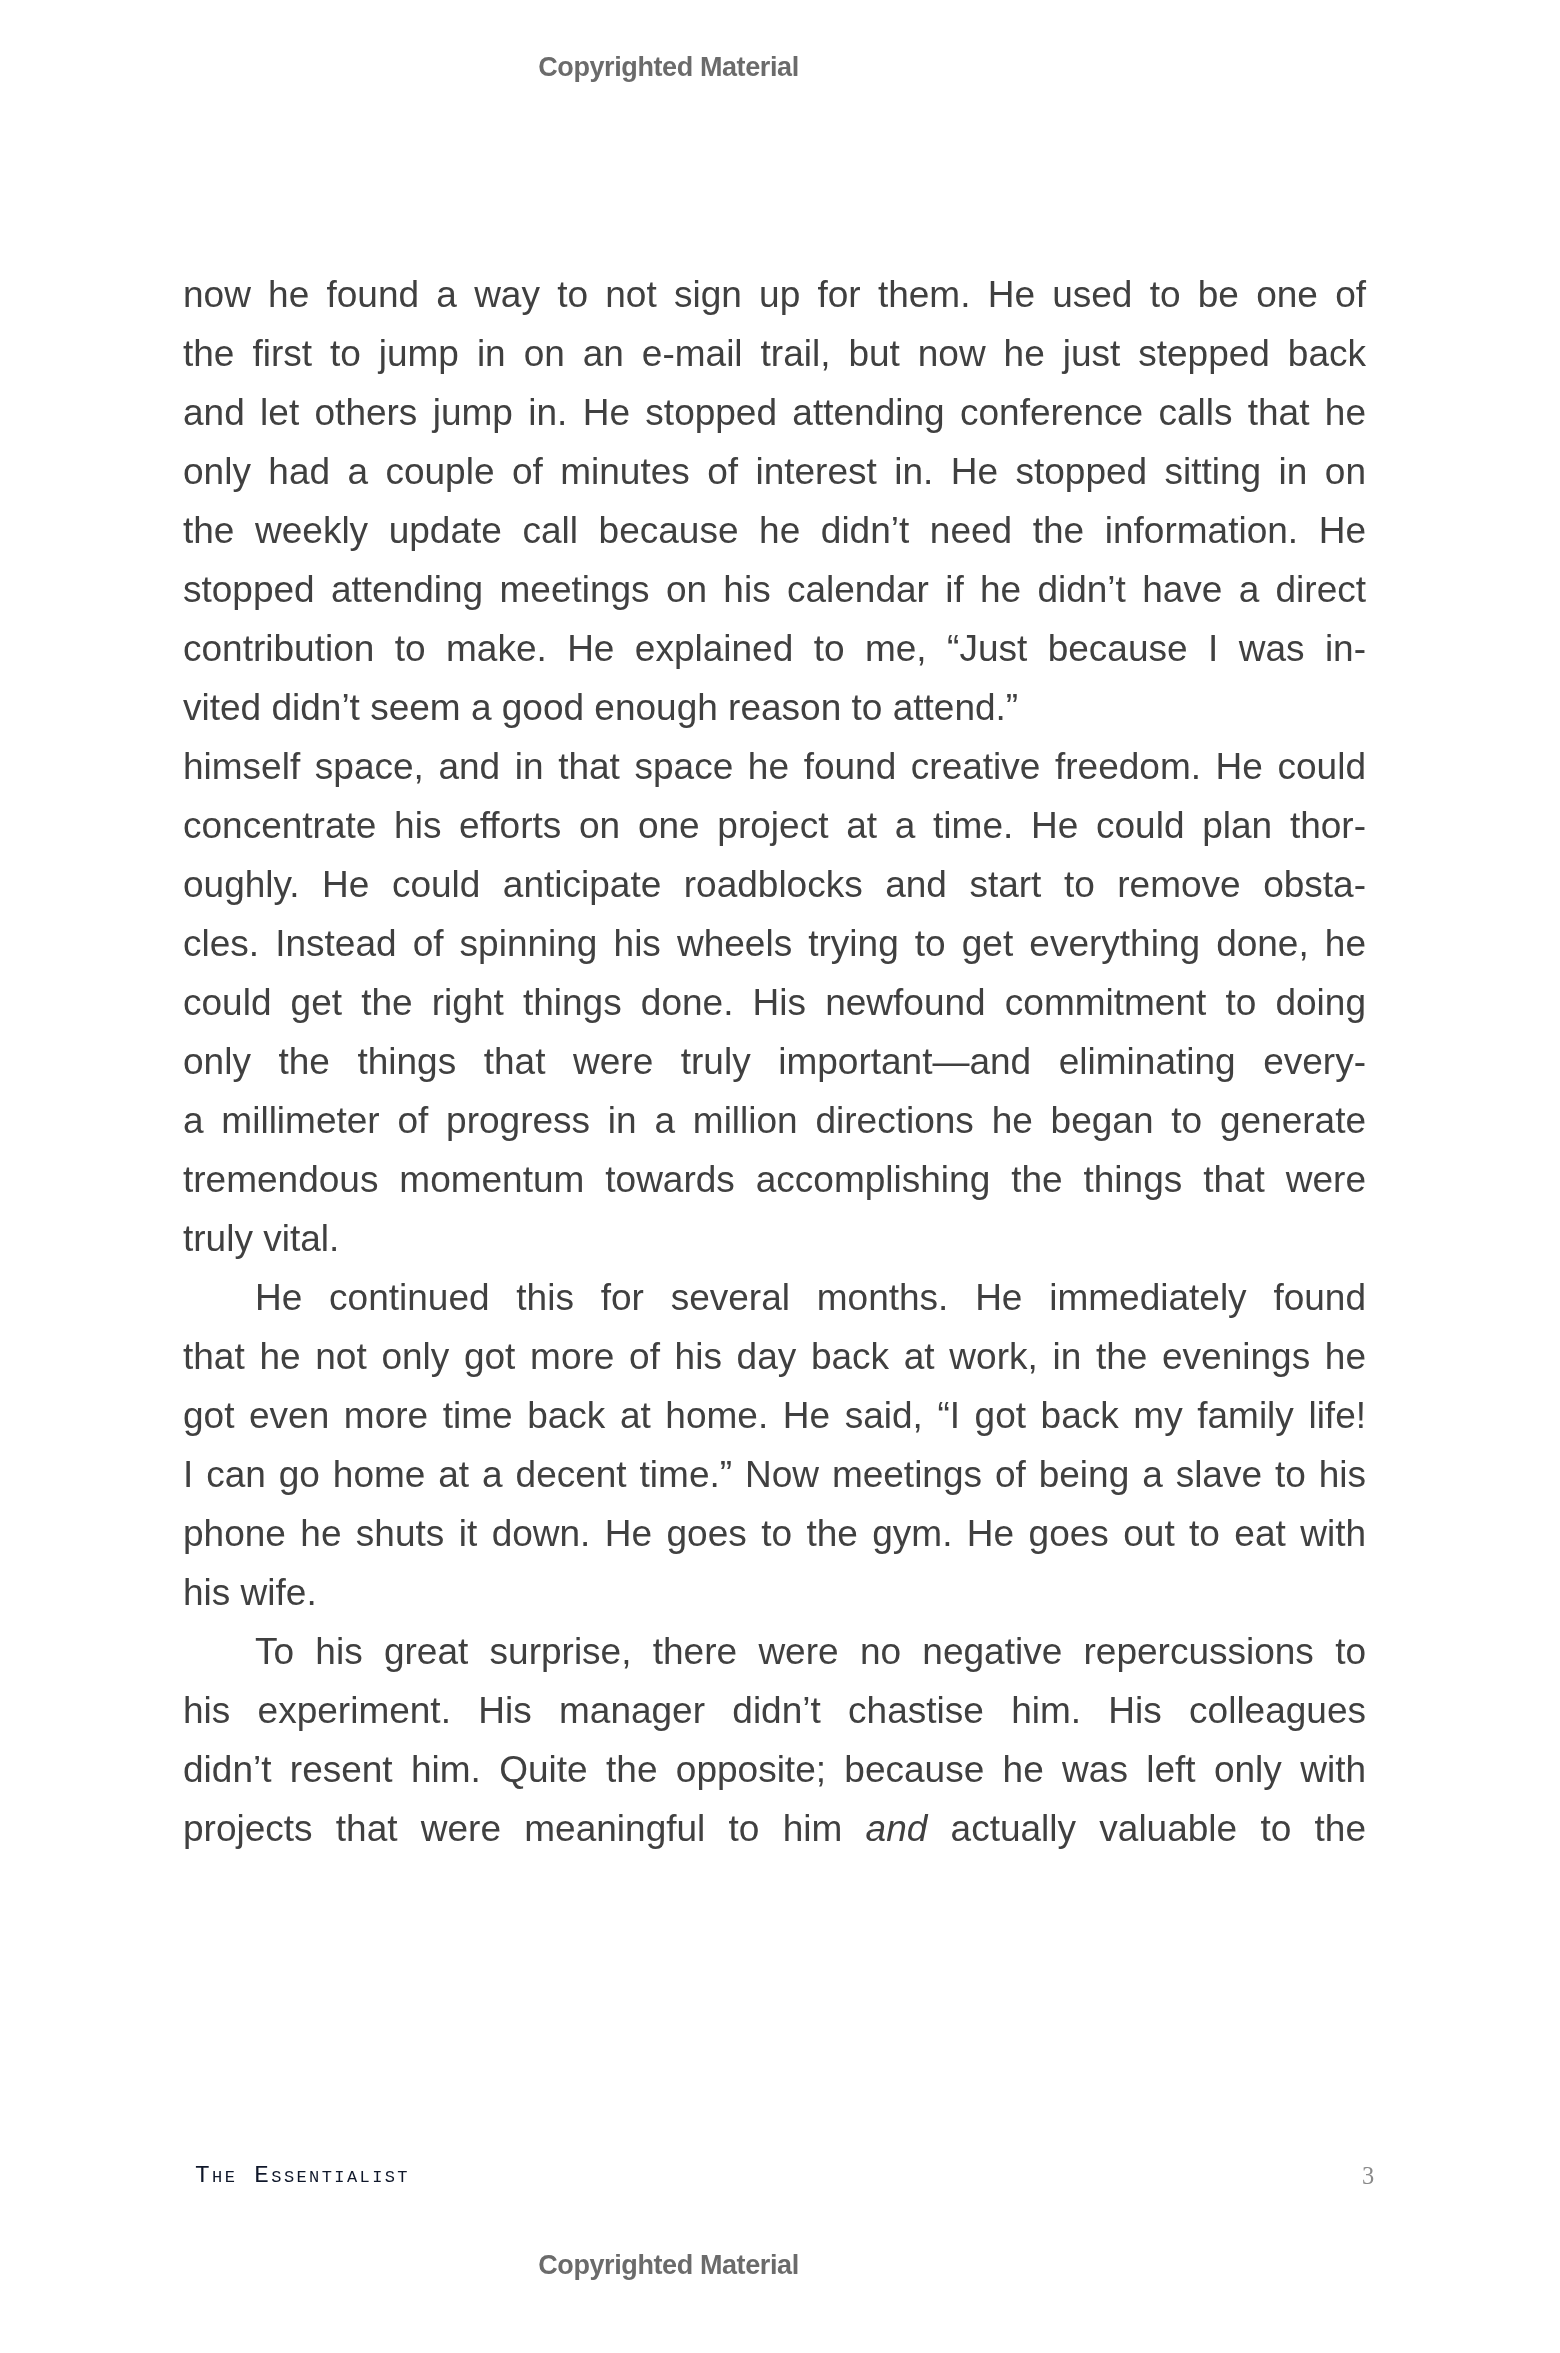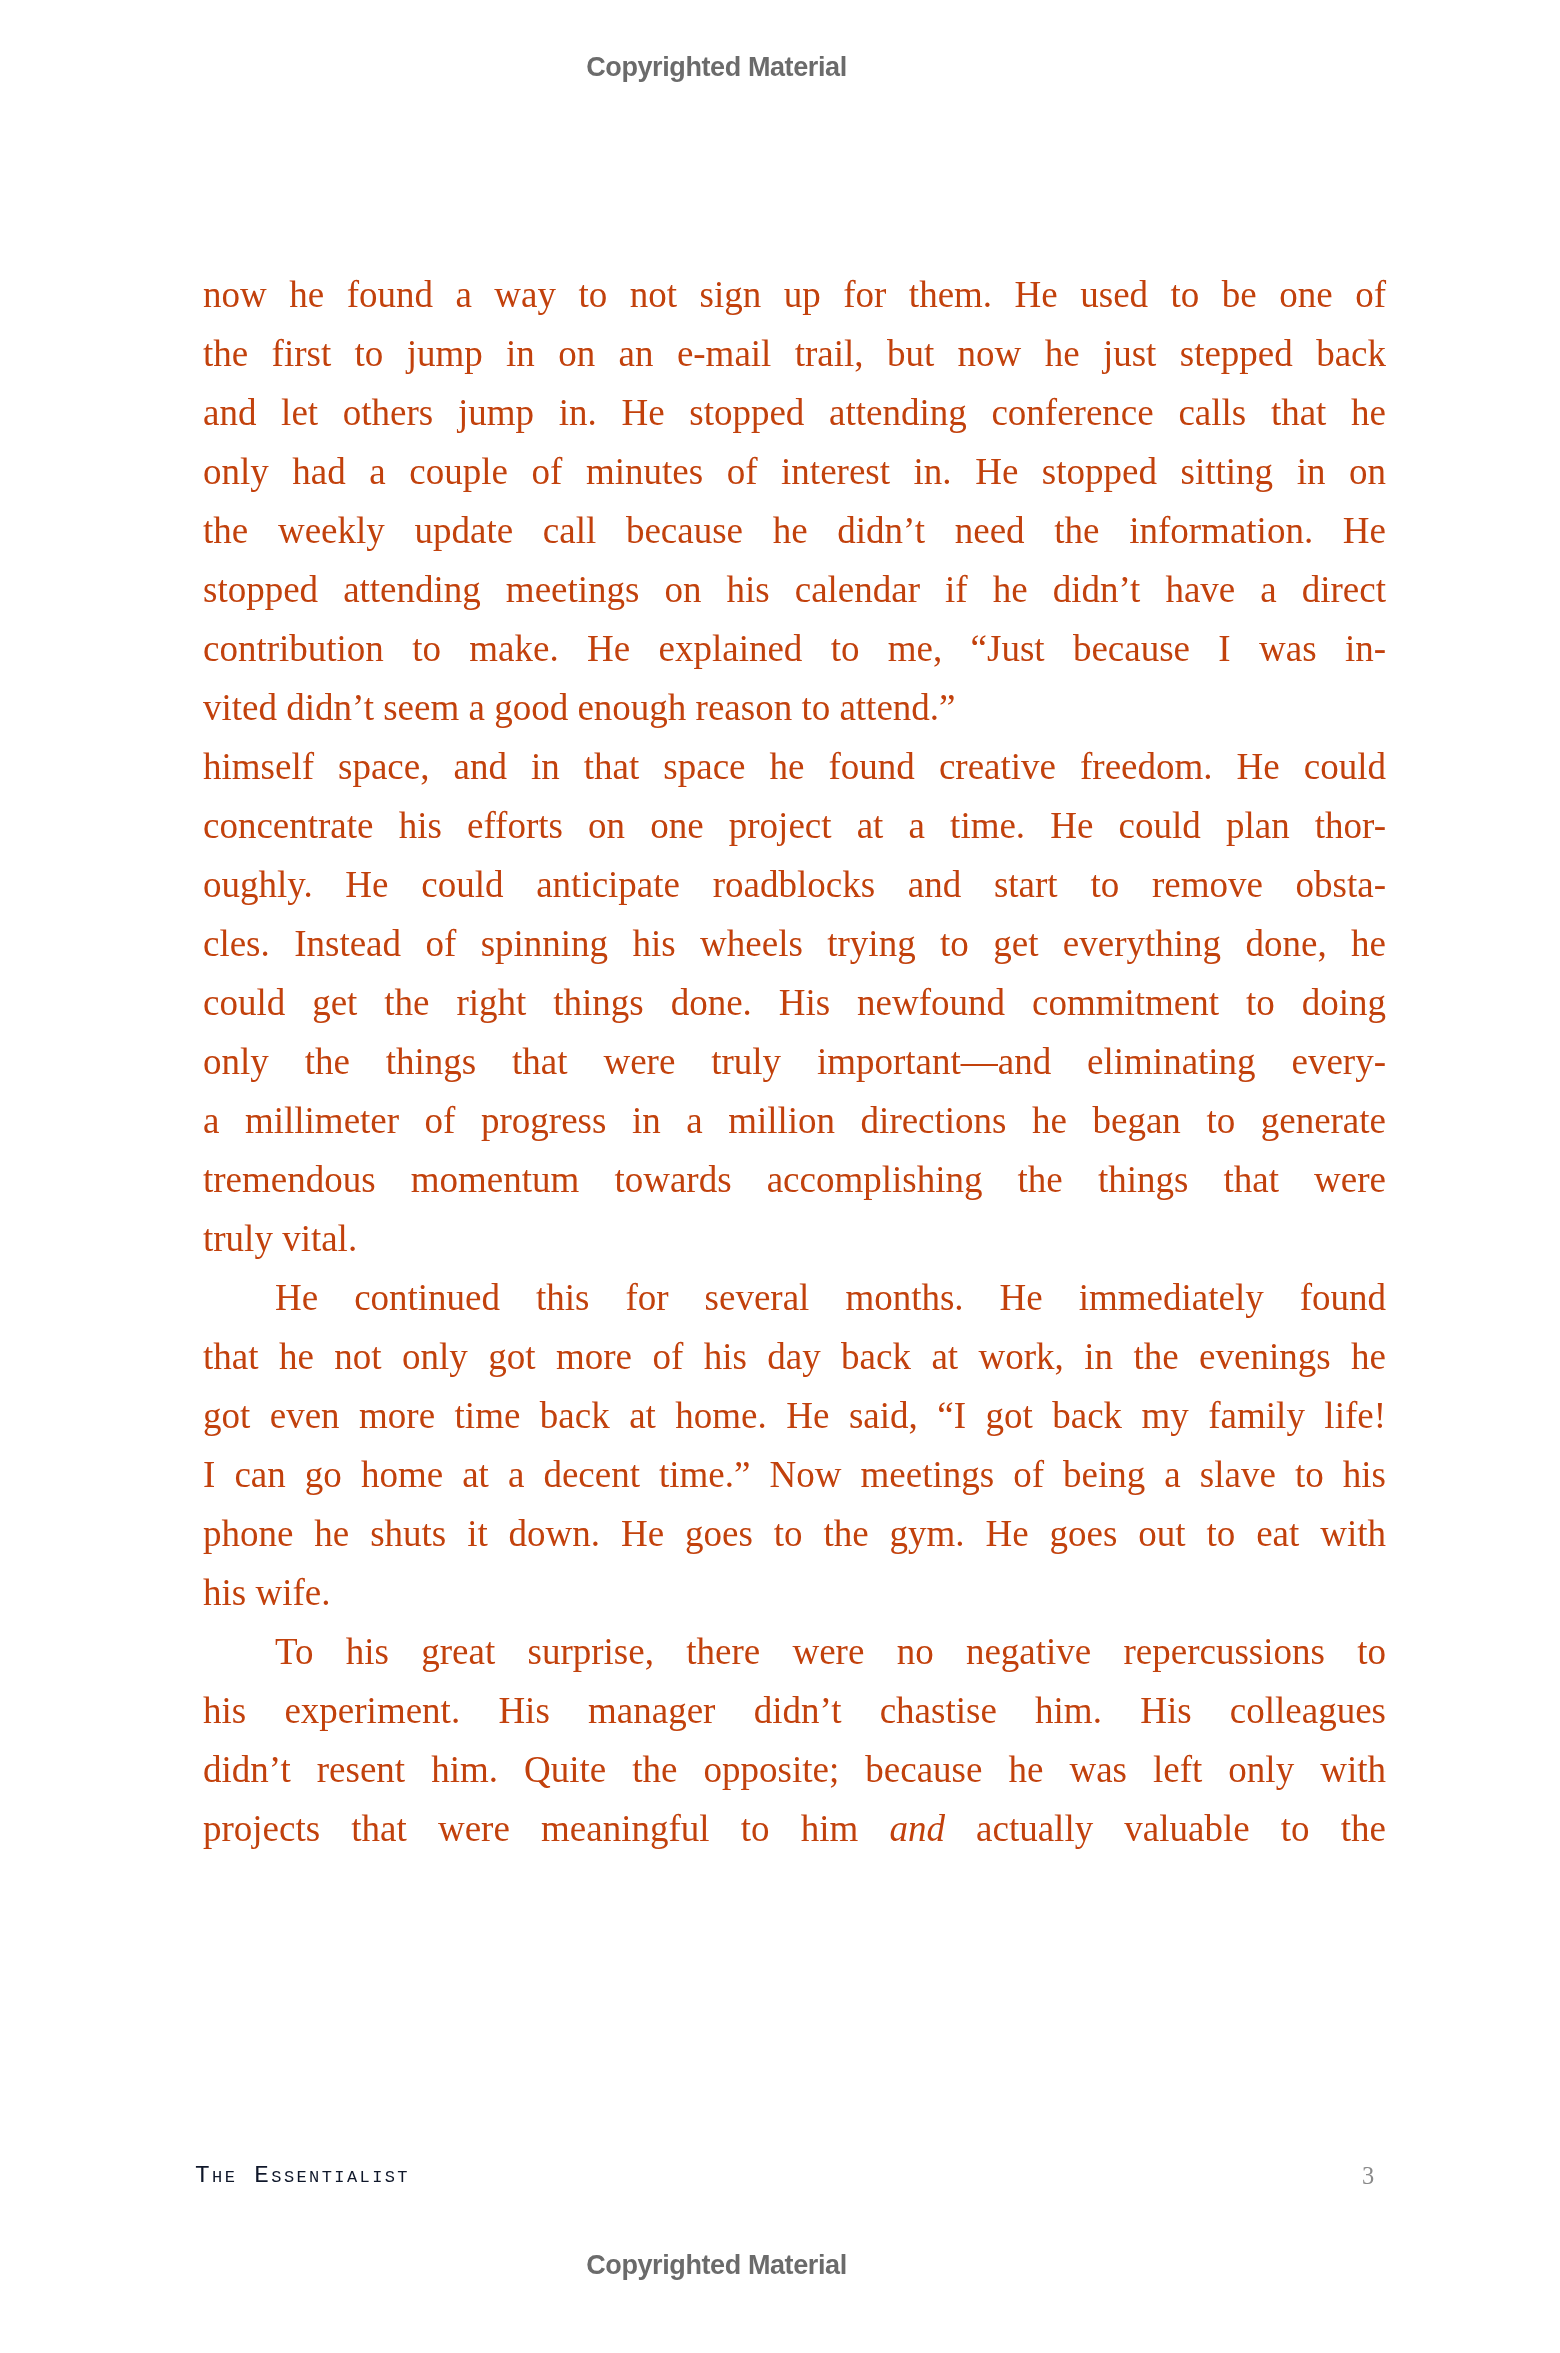--- a/index.html
+++ b/index.html
@@ -1,27 +1,27 @@
 <!DOCTYPE html>
 <html style="font-size:13px"><head>
 <meta charset="utf-8">
 <style>
   html, body { margin:0; padding:0; background:#ffffff; }
   body { width:1561px; height:2354px; position:relative; overflow:hidden; }
   .copyright {
     position:absolute; left:0; width:1337px; text-align:center;
     font-family:"Liberation Sans", sans-serif; font-weight:bold;
-    font-size:27px; color:#6b6b6b; letter-spacing:-0.4px;padding-left:48px;
+    font-size:27px; color:#6b6b6b; letter-spacing:-0.4px;
   }
   #copy-top { top:52px; }
   #copy-bottom { top:2250px; }
   .body-text {
-    position:absolute; left:203px; top:265px; width:1183px;
-    font-family:Liberation Serif, serif; font-size:37px; line-height:59px;
-    color:#c2410c; text-align:justify; hyphens:manual;
+    position:absolute; left:183px; top:265px; width:1183px;
+    font-family:Liberation Sans, sans-serif; font-size:37px; line-height:59px;
+    color:#404040; text-align:justify; hyphens:manual;
   }
   .body-text .line { display:block; text-align:justify; text-align-last:justify; white-space:nowrap; }
   .body-text .line.last { text-align-last:left; }
   .body-text .line.indent { padding-left:72px; }
   .footer-title {
     position:absolute; left:195px; top:2162px;
     font-family:Liberation Mono, monospace; font-size:24.4px; color:#0f172a;
     font-variant:small-caps; letter-spacing:2.4px;
   }
   .footer-page {

